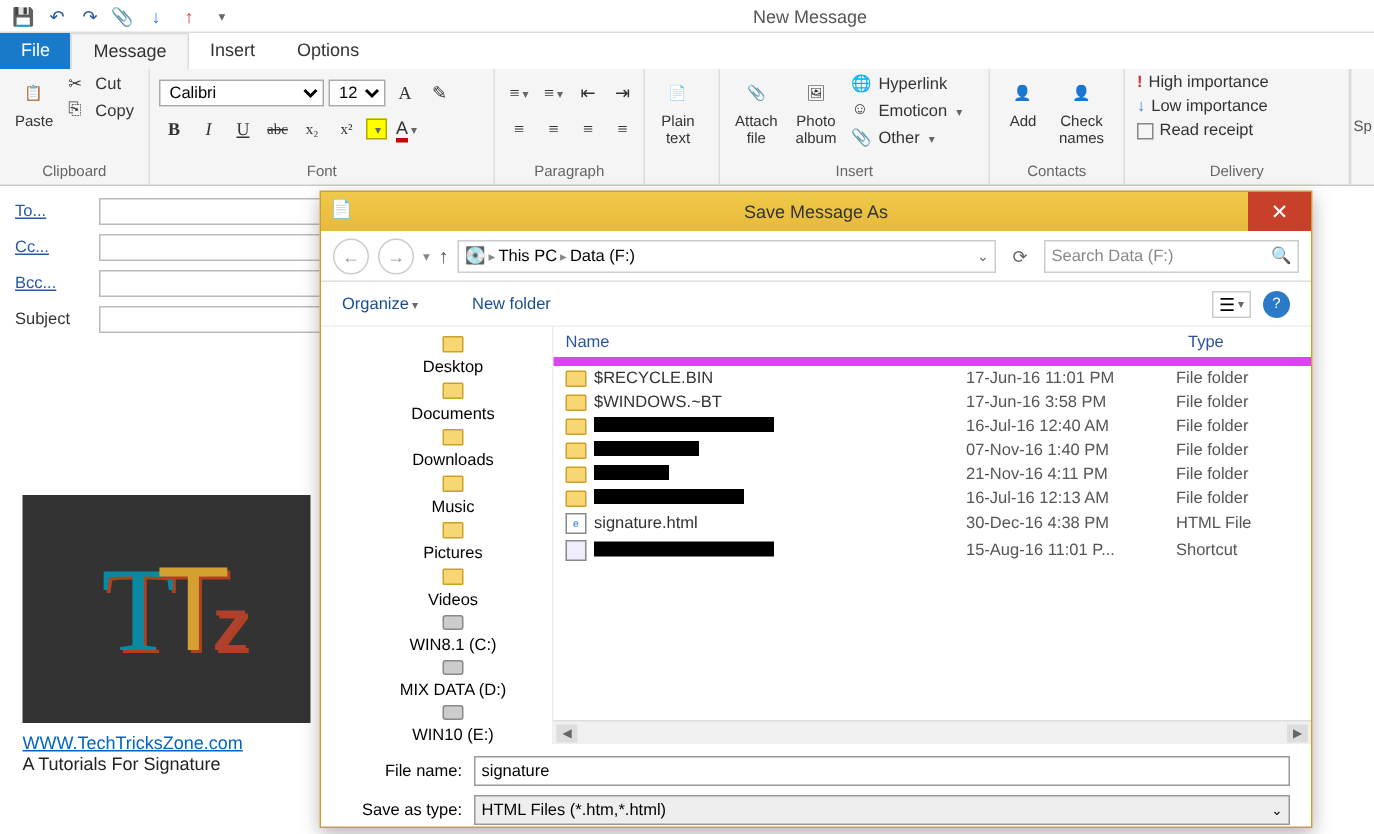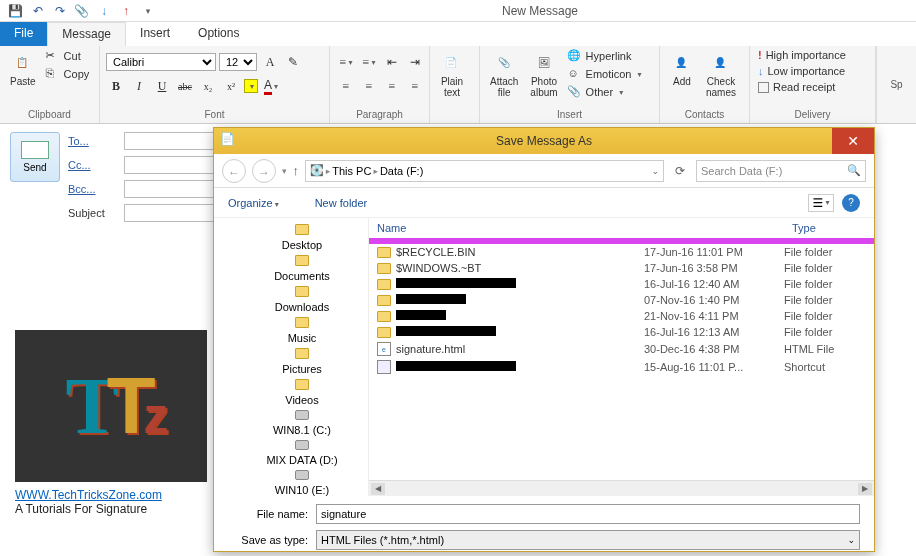--- a/index.html
+++ b/index.html
@@ -38,21 +38,21 @@
 .send-btn .env { width: 28px; height: 18px; border: 1px solid #6a8; background: #fff; margin-bottom: 3px; }
 .fields { flex: 1; }
 .field-row { display: flex; align-items: center; margin-bottom: 6px; gap: 6px; }
 .field-label { width: 50px; font-size: 11px; color: #2958a5; text-decoration: underline; cursor: pointer; }
 .field-label.plain { text-decoration: none; color: #333; cursor: default; }
 .field-input { flex: 1; max-width: 600px; border: 1px solid #bbb; height: 18px; padding: 0 3px; font-size: 11px; }
 
 
 .footer-block { position: absolute; left: 15px; top: 330px; }
 .logo-box { width: 192px; height: 152px; background: #333; display:flex; align-items:center; justify-content:center; }
-.tt-logo { font-family: Georgia,serif; font-size: 80px; font-weight: bold; color: #0a8aa0; text-shadow: 2px 2px 0 #b04020; letter-spacing:-12px; }
+.tt-logo { font-family: Georgia,serif; font-size: 80px; font-weight: normal; color: #0a8aa0; text-shadow: 2px 2px 0 #b04020; letter-spacing:-12px; }
 .footer-link { color: #0563c1; text-decoration: underline; font-size: 12px; margin-top: 6px; display:block; }
 .footer-text { font-size: 12px; color: #222; }
 
 
 .dialog { position: absolute; left: 213px; top: 127px; width: 662px; height: 425px; background: #fff; border: 1px solid #c8a030; box-shadow: 0 4px 12px rgba(0,0,0,0.3); }
 .dlg-title { height: 26px; background: linear-gradient(#f0c94a,#e8b93a); display:flex; align-items:center; justify-content:center; position:relative; font-size:12px; color:#333; }
 .dlg-title .pin { position:absolute; left:6px; top:4px; width:16px; height:16px; }
 .dlg-close { position:absolute; right:0; top:0; width:42px; height:26px; background:#c8402a; color:#fff; display:flex; align-items:center; justify-content:center; font-size:14px; cursor:pointer; }
 .dlg-nav { height: 34px; border-bottom: 1px solid #ddd; display:flex; align-items:center; padding: 0 8px; gap:6px; }
 .nav-btn { width:24px; height:24px; border:1px solid #ccc; border-radius:50%; display:flex; align-items:center; justify-content:center; color:#999; cursor:pointer; font-size:12px; }
@@ -253,28 +253,24 @@
             <span>Low importance</span>
           </div>
       <div class="small-btn">
             <span style="width:11px;height:11px;border:1px solid #888"></span>
             <span>Read receipt</span>
           </div>
     </div>
       </div>
     <div class="group-label">Delivery</div>
   </div>
-  <div style="width:40px;display:flex;align-items:center;justify-content:center;font-size:10px;color:#555;border-left:1px solid #ddd">Sp</div>
+  <div style="width:16px;display:flex;align-items:center;justify-content:center;font-size:10px;color:#555;border-left:1px solid #ddd">Sp</div>
 </div>
 
 <div class="compose">
-  <div class="send-btn">
-    <div class="env"></div>
-    <span>Send</span>
-  </div>
   <div class="fields">
     <div class="field-row">
         <span class="field-label">To...</span>
         <input class="field-input" style="">
       </div>
     <div class="field-row">
         <span class="field-label">Cc...</span>
         <input class="field-input" style="">
       </div>
     <div class="field-row">

